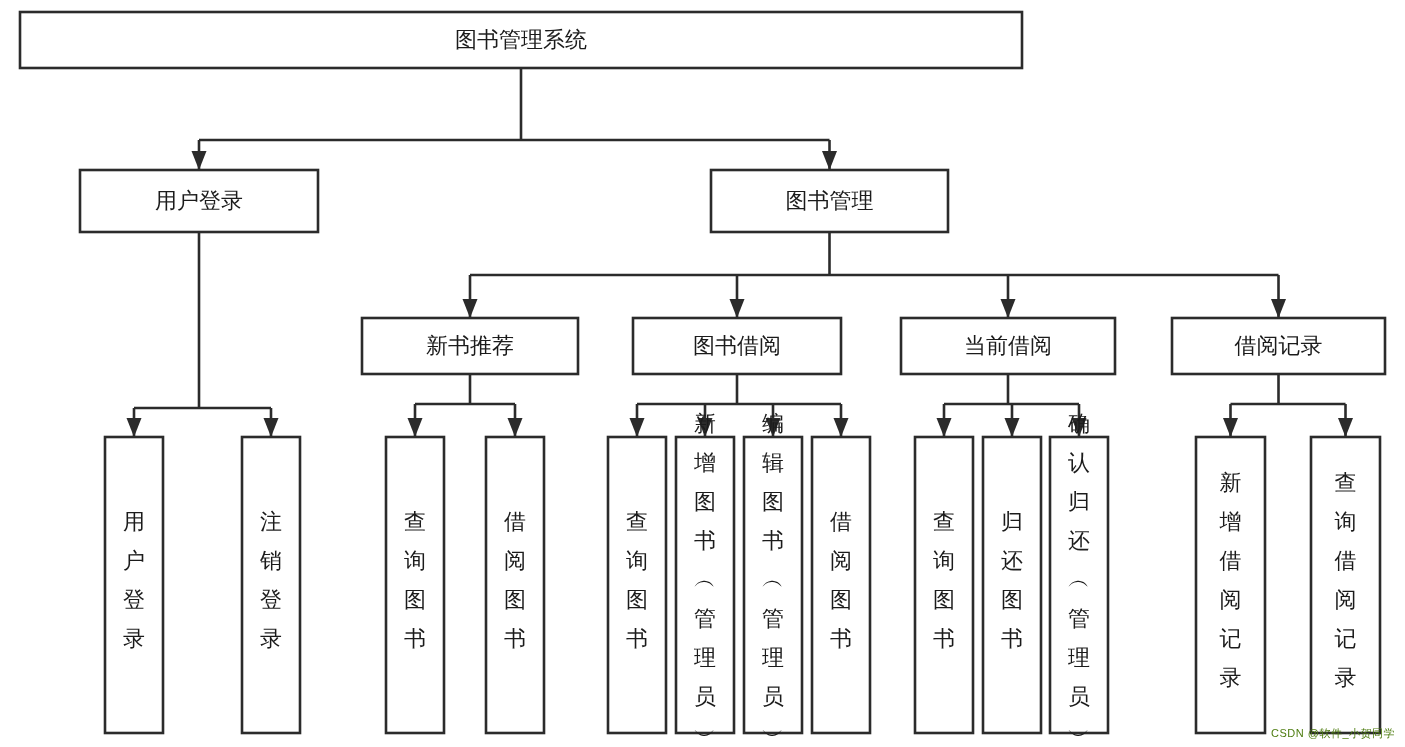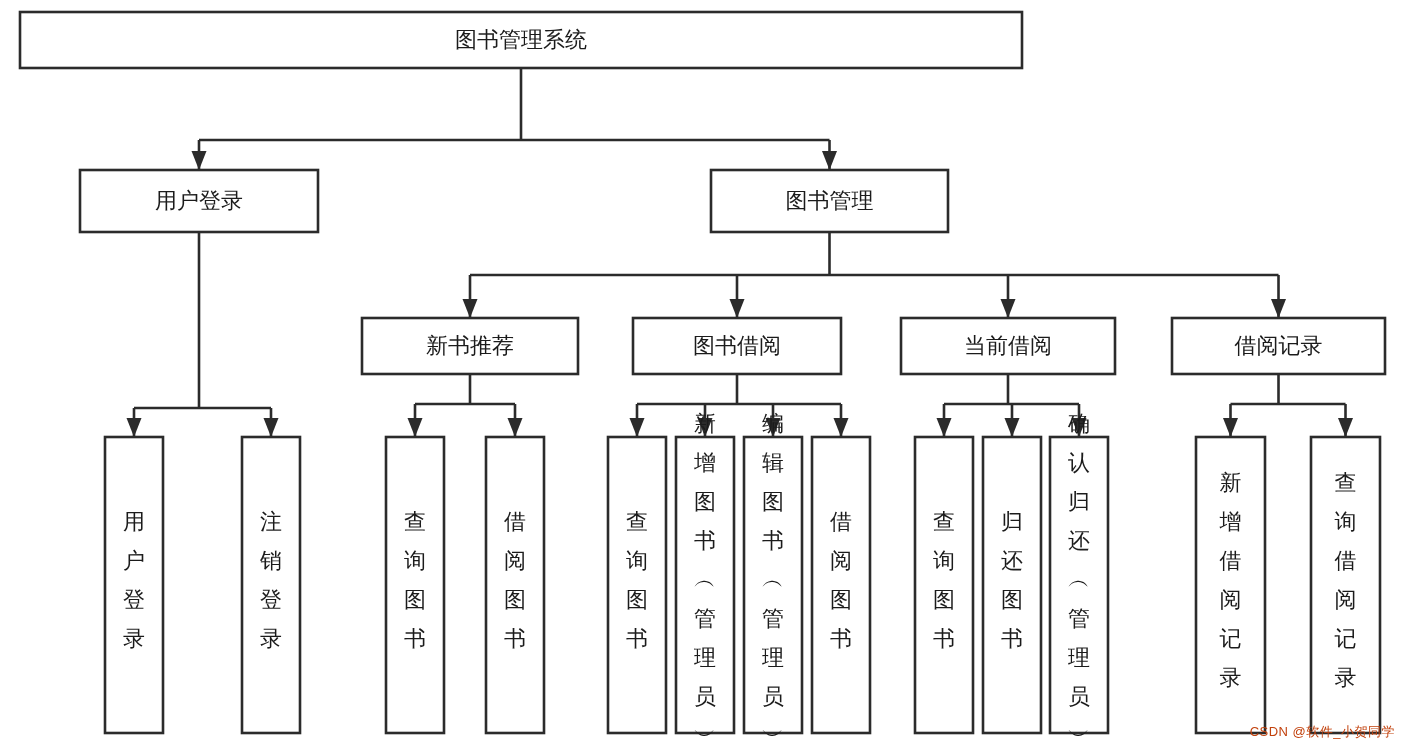--- a/index.html
+++ b/index.html
@@ -51,22 +51,22 @@
     fill: #1b1b1b;
     font-family: "Liberation Sans", "DejaVu Sans", sans-serif;
     font-size: 22px;
     text-anchor: middle;
   }
   .watermark {
     position: absolute;
     right: 10px;
     bottom: 6px;
     font-family: "Liberation Sans", "DejaVu Sans", sans-serif;
-    font-size: 13px;
-    color: #c2410c;
+    font-size: 11px;
+    color: #4d7c0f;
     letter-spacing: 0.5px;
     white-space: nowrap;
     pointer-events: none;
   }
 </style>
 </head>
 <body>
 
 <div id="diagram-root">
 

